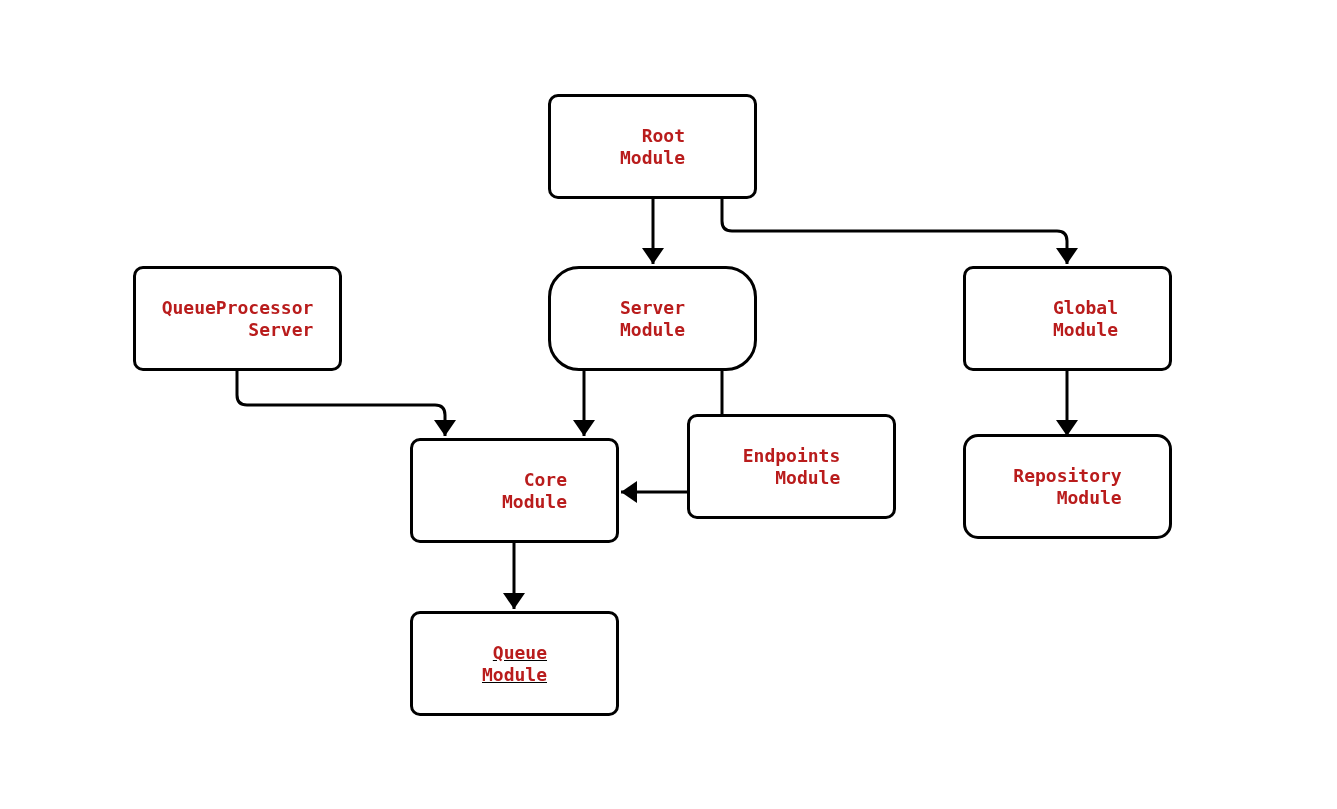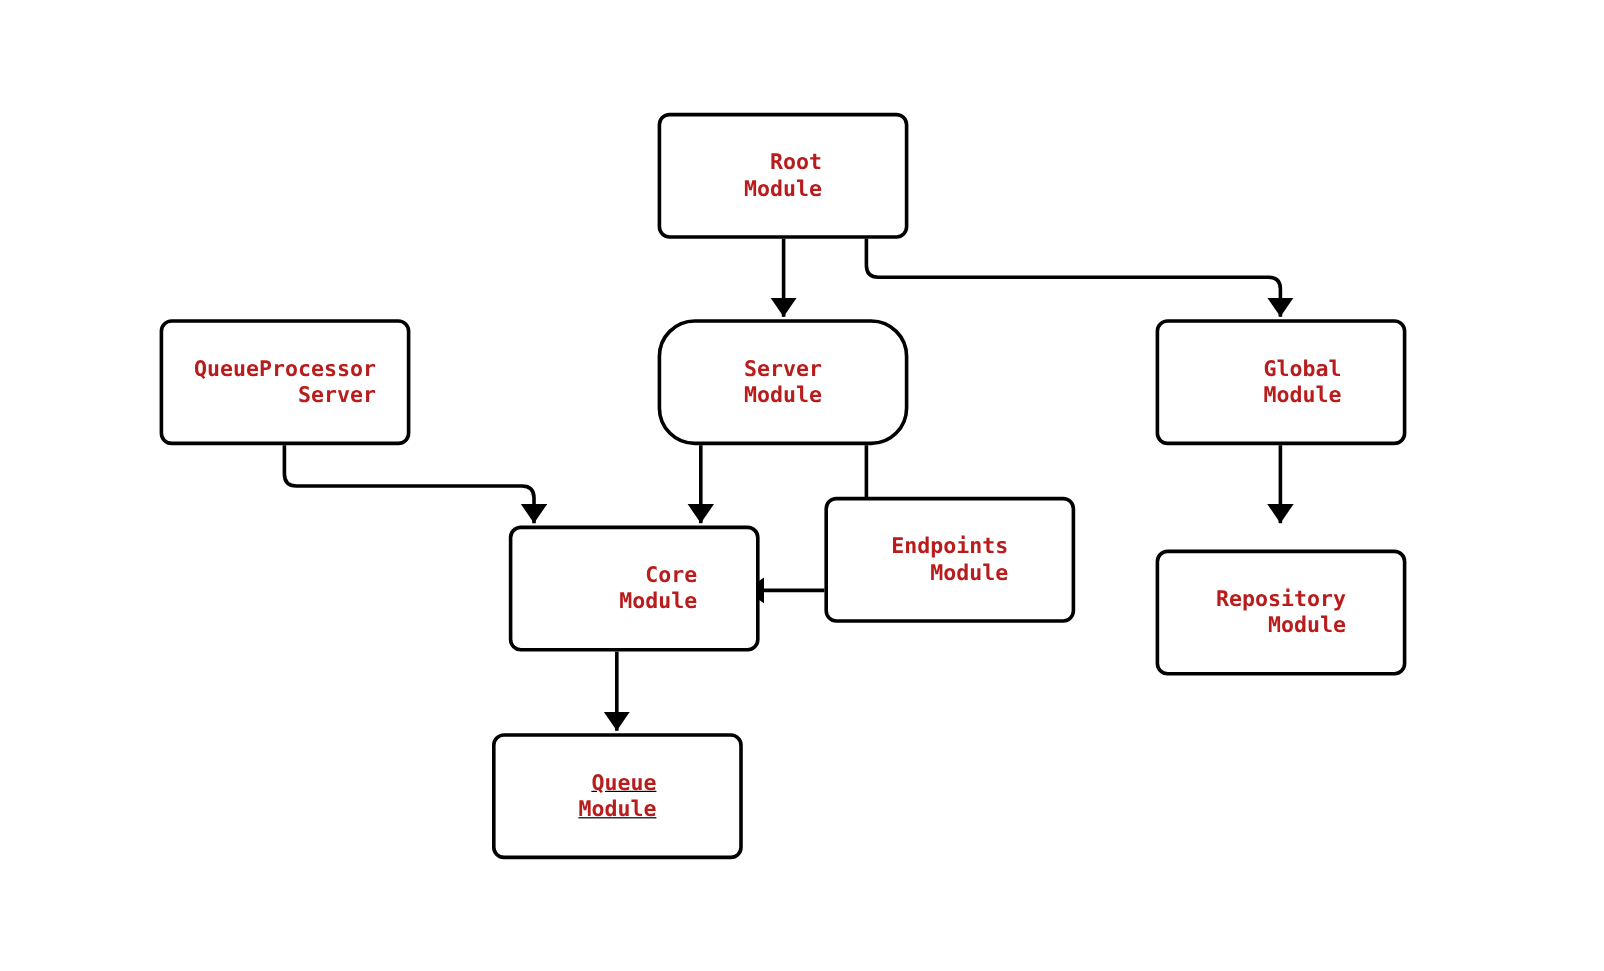--- a/index.html
+++ b/index.html
@@ -42,23 +42,23 @@
     font-weight: bold;
     color: #b91c1c;
     text-align: right;
     white-space: pre-line;
     letter-spacing: 0px;
   }
   .node-root           { left: 548px; top:  94px; }
   .node-server         { left: 548px; top: 266px; border-radius: 31px; }
   .node-queueprocessor { left: 133px; top: 266px; }
   .node-global         { left: 963px; top: 266px; padding-left: 36px; }
-  .node-core           { left: 424px; top: 438px; padding-left: 40px; }
+  .node-core           { left: 410px; top: 438px; padding-left: 40px; }
   .node-endpoints      { left: 687px; top: 414px; }
-  .node-repository     { left: 963px; top: 458px; }
+  .node-repository     { left: 963px; top: 434px; border-radius: 15px; }
   .node-queue          { left: 410px; top: 611px; text-decoration: underline; }
   .edge {
     fill: none;
     stroke: #000000;
     stroke-width: 3px;
   }
 </style>
 </head>
 <body>
 

